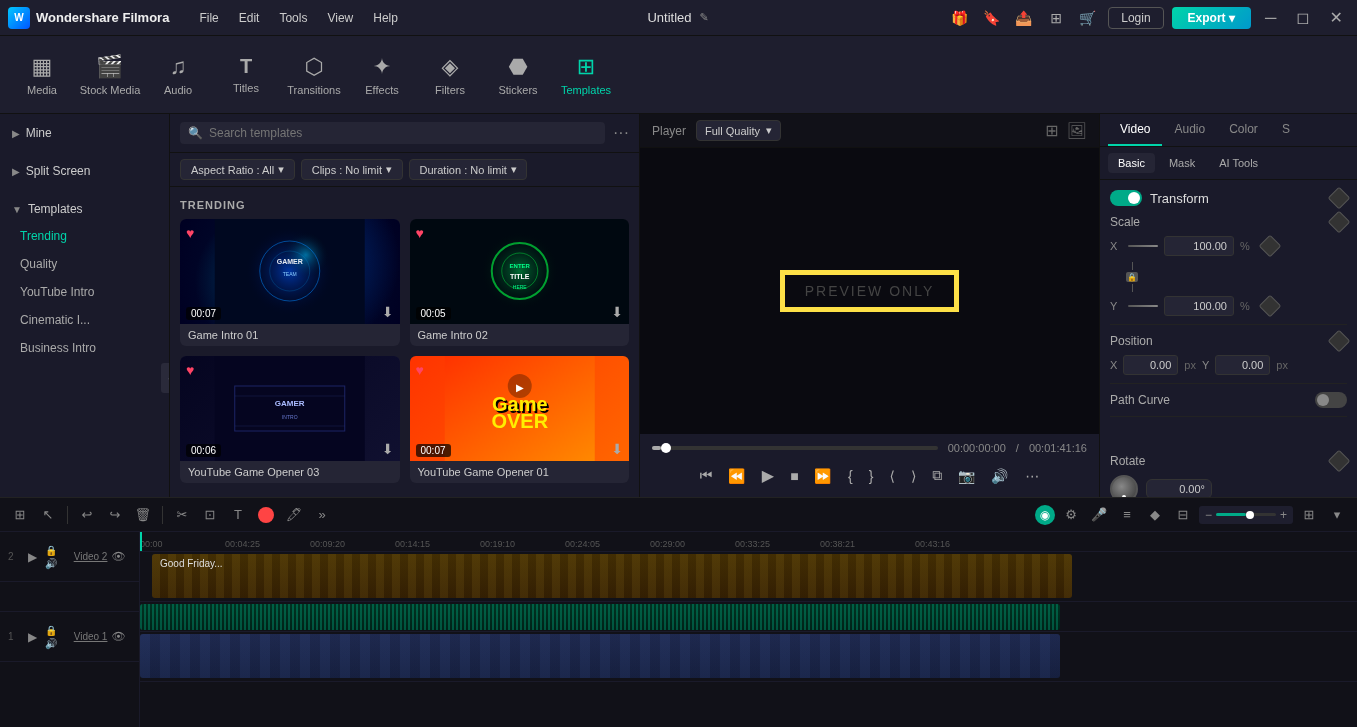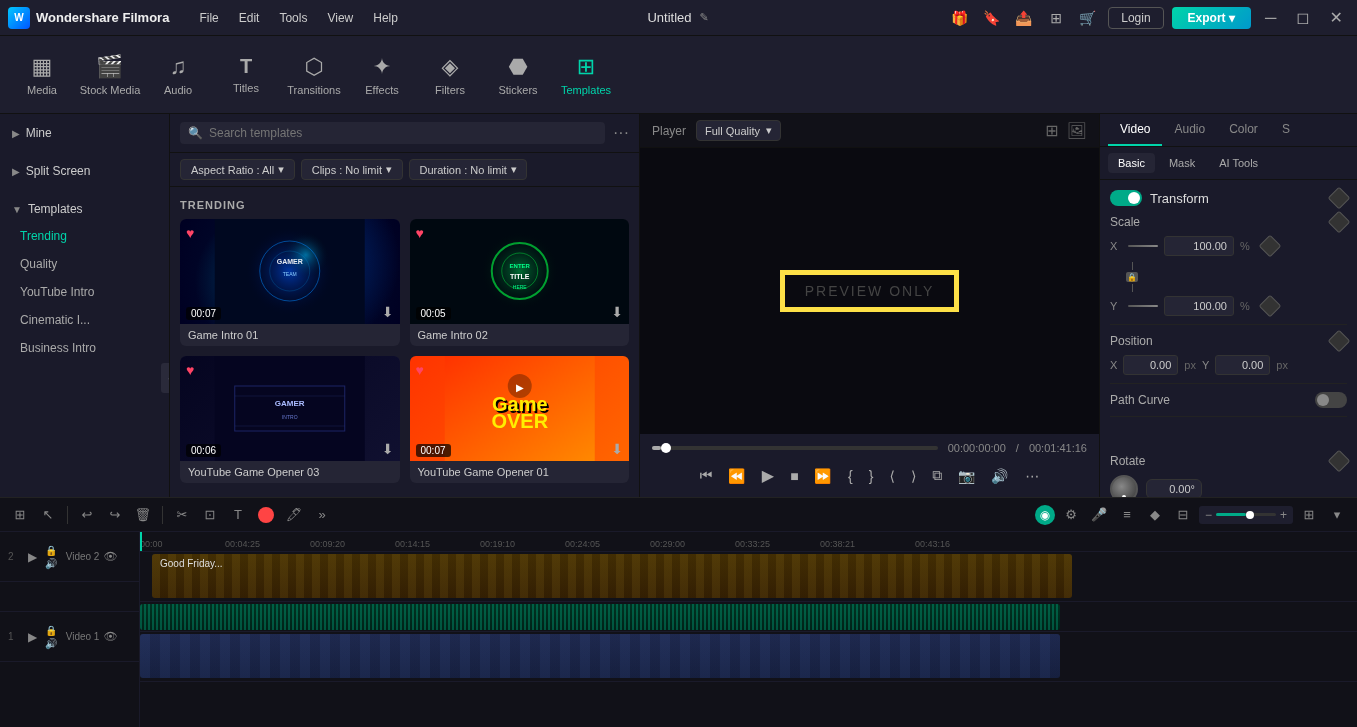--- a/index.html
+++ b/index.html
@@ -627,21 +627,21 @@
     }
     .track-label-row {
       height: 50px;
       display: flex;
       align-items: center;
       padding: 0 8px;
       gap: 4px;
       border-bottom: 1px solid #1a1a2a;
     }
     .track-num { color: #555; font-size: 10px; width: 16px; }
-    .track-name { color: #777; font-size: 10px; margin-left: 4px; }
+    .track-name { color: #777; font-size: 10px; margin-left: 12px; text-decoration: underline; }
     .track-eye { color: #888; font-size: 11px; cursor: pointer; }
     #timeline-tracks-right {
       flex: 1;
       overflow-x: auto;
       overflow-y: hidden;
       position: relative;
     }
     #timeline-ruler {
       height: 20px;
       background: #111118;
@@ -1132,21 +1132,21 @@
 
         <div class="section-divider"></div>
 
         <div style="margin-bottom:8px;">
           <div style="display:flex;align-items:center;justify-content:space-between;margin-bottom:6px;margin-top:36px;">
             <span style="color:#aaa;font-size:12px;">Rotate</span>
             <div class="diamond-btn"></div>
           </div>
           <div style="display:flex;align-items:center;gap:8px;">
             <div class="rotate-circle"></div>
-            <input class="value-input" type="text" style="width: 56px; border-radius: 6px;" value="0.00°">
+            <input class="value-input" type="text" style="width: 66px; border-radius: 6px;" value="0.00°">
           </div>
         </div>
 
         <div class="section-divider"></div>
 
         <div style="margin-bottom:8px;">
           <span style="color:#aaa;font-size:12px;display:block;margin-bottom:6px;">Flip</span>
 
         </div>
       </div>

